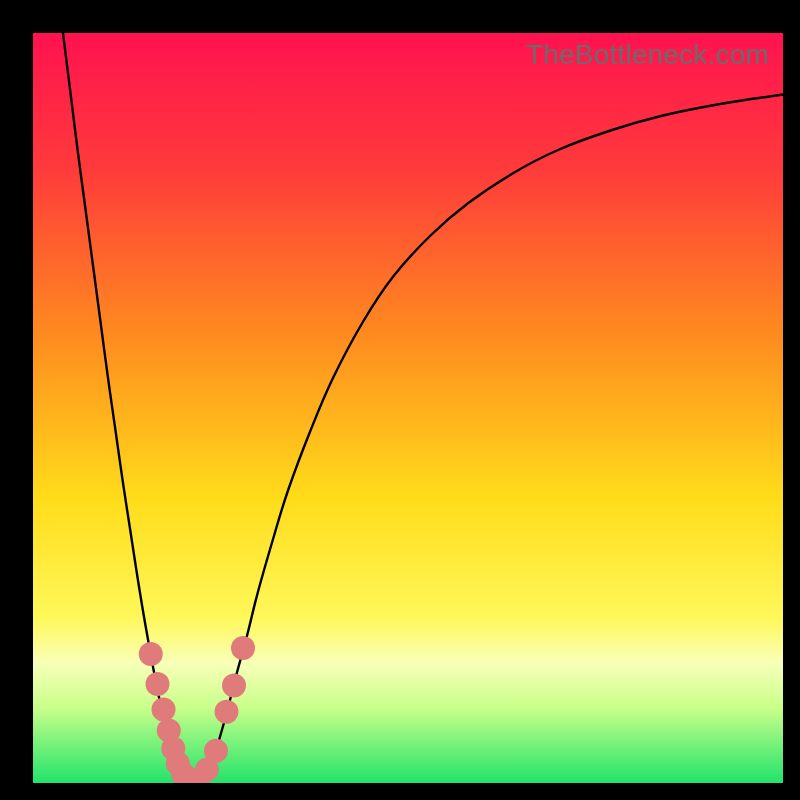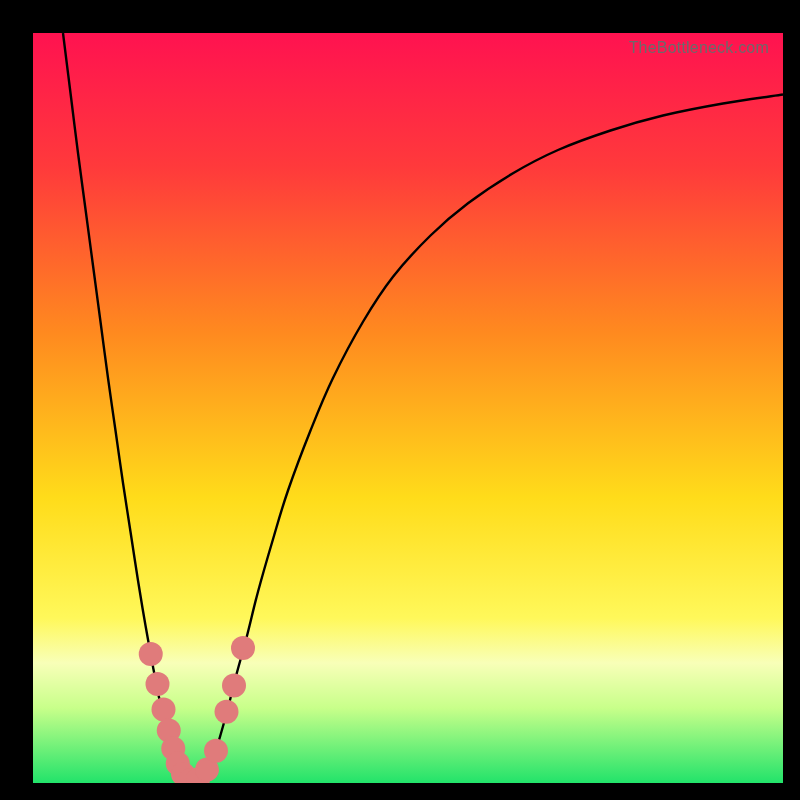--- a/index.html
+++ b/index.html
@@ -25,21 +25,21 @@
     top: 33px;
     width: 750px;
     height: 750px;
     
   }
   .watermark {
     position: absolute;
     top: 6px;
     right: 14px;
     color: #6b6b6b;
-    font-size: 16px;
+    font-size: 28px;
     letter-spacing: 0.2px;
     font-weight: 400;
     user-select: none;
   }
   svg.curves {
     position: absolute;
     left: 0;
     top: 0;
     width: 750px;
     height: 750px;

